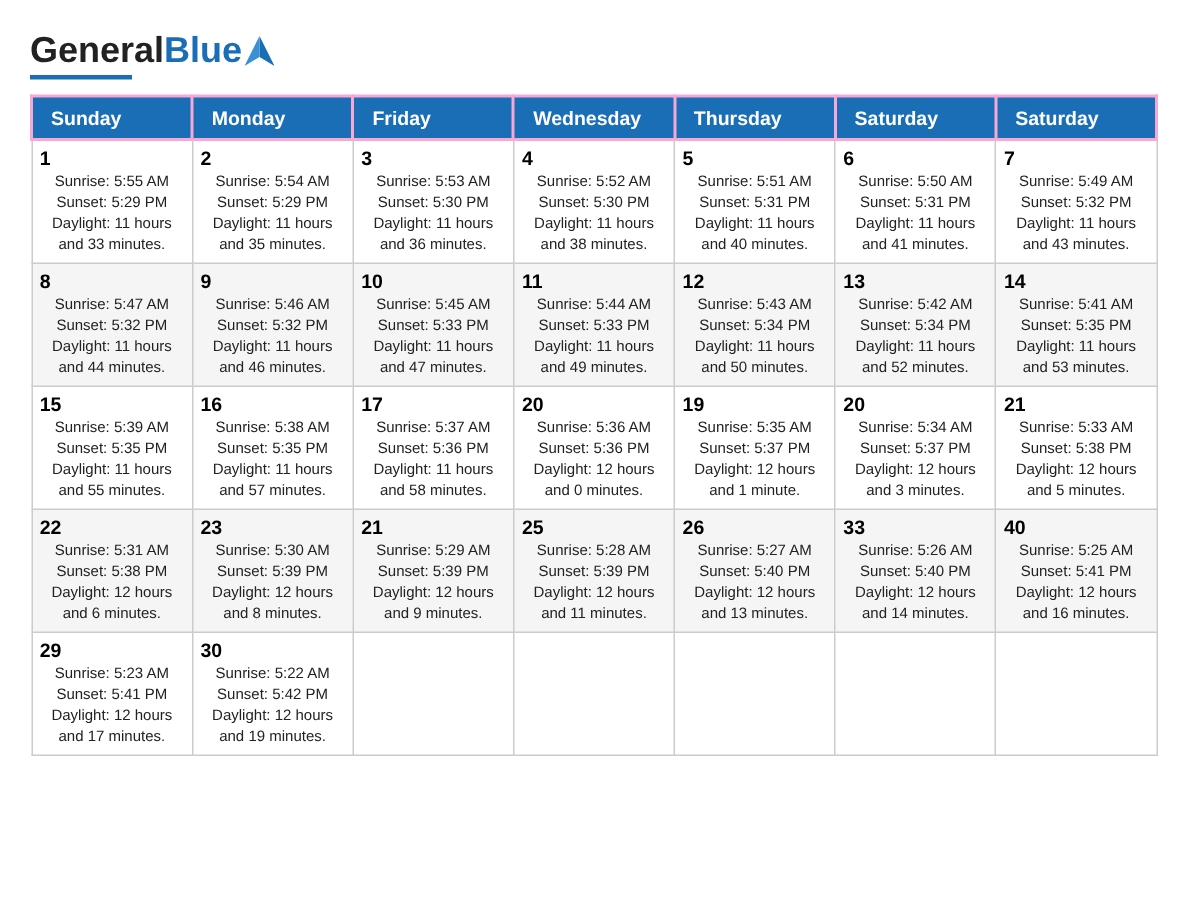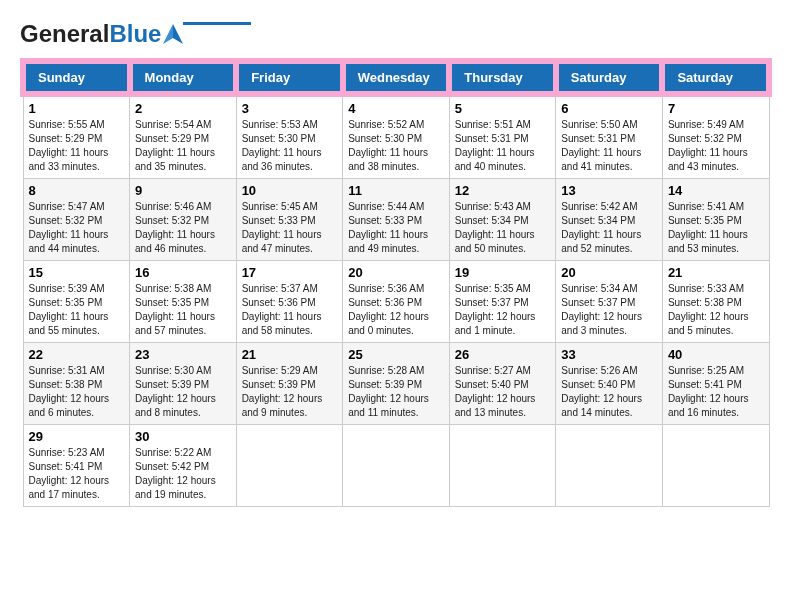--- a/index.html
+++ b/index.html
@@ -11,20 +11,21 @@
       padding: 20px;
     }
     .header {
       display: flex;
       justify-content: space-between;
       align-items: flex-start;
       margin-bottom: 10px;
     }
     .logo {
       display: flex;
+      flex-direction: column;
       align-items: flex-start;
     }
     .title-area {
       text-align: right;
     }
     .month-title {
       font-size: 36px;
       font-weight: bold;
       color: #222;
     }
@@ -37,21 +38,21 @@
       border-collapse: collapse;
       font-size: 11px;
     }
     .calendar th {
       background: #1a6eb5;
       color: #fff;
       padding: 6px 12px;
       text-align: left;
       font-size: 13px;
       font-weight: bold;
-      border: 6px solid #f9a8d4;
+      border: 2px solid #f9a8d4;
     }
     .calendar td {
       border: 1px solid #ccc;
       vertical-align: top;
       padding: 4px 5px;
       width: 14.28%;
       min-height: 80px;
       background: #fff;
     }
     .calendar tr:nth-child(even) td {
@@ -60,20 +61,21 @@
     .day-num {
       font-size: 13px;
       font-weight: bold;
       margin-bottom: 2px;
       display: block;
     }
     .day-info {
       font-size: 10px;
       line-height: 1.4;
       color: #222;
+      text-align: center;
     }
     .empty-cell {
       background: #fff !important;
     }
   </style>
 </head>
 <body>
 
 <div class="header">
   <div class="logo">

